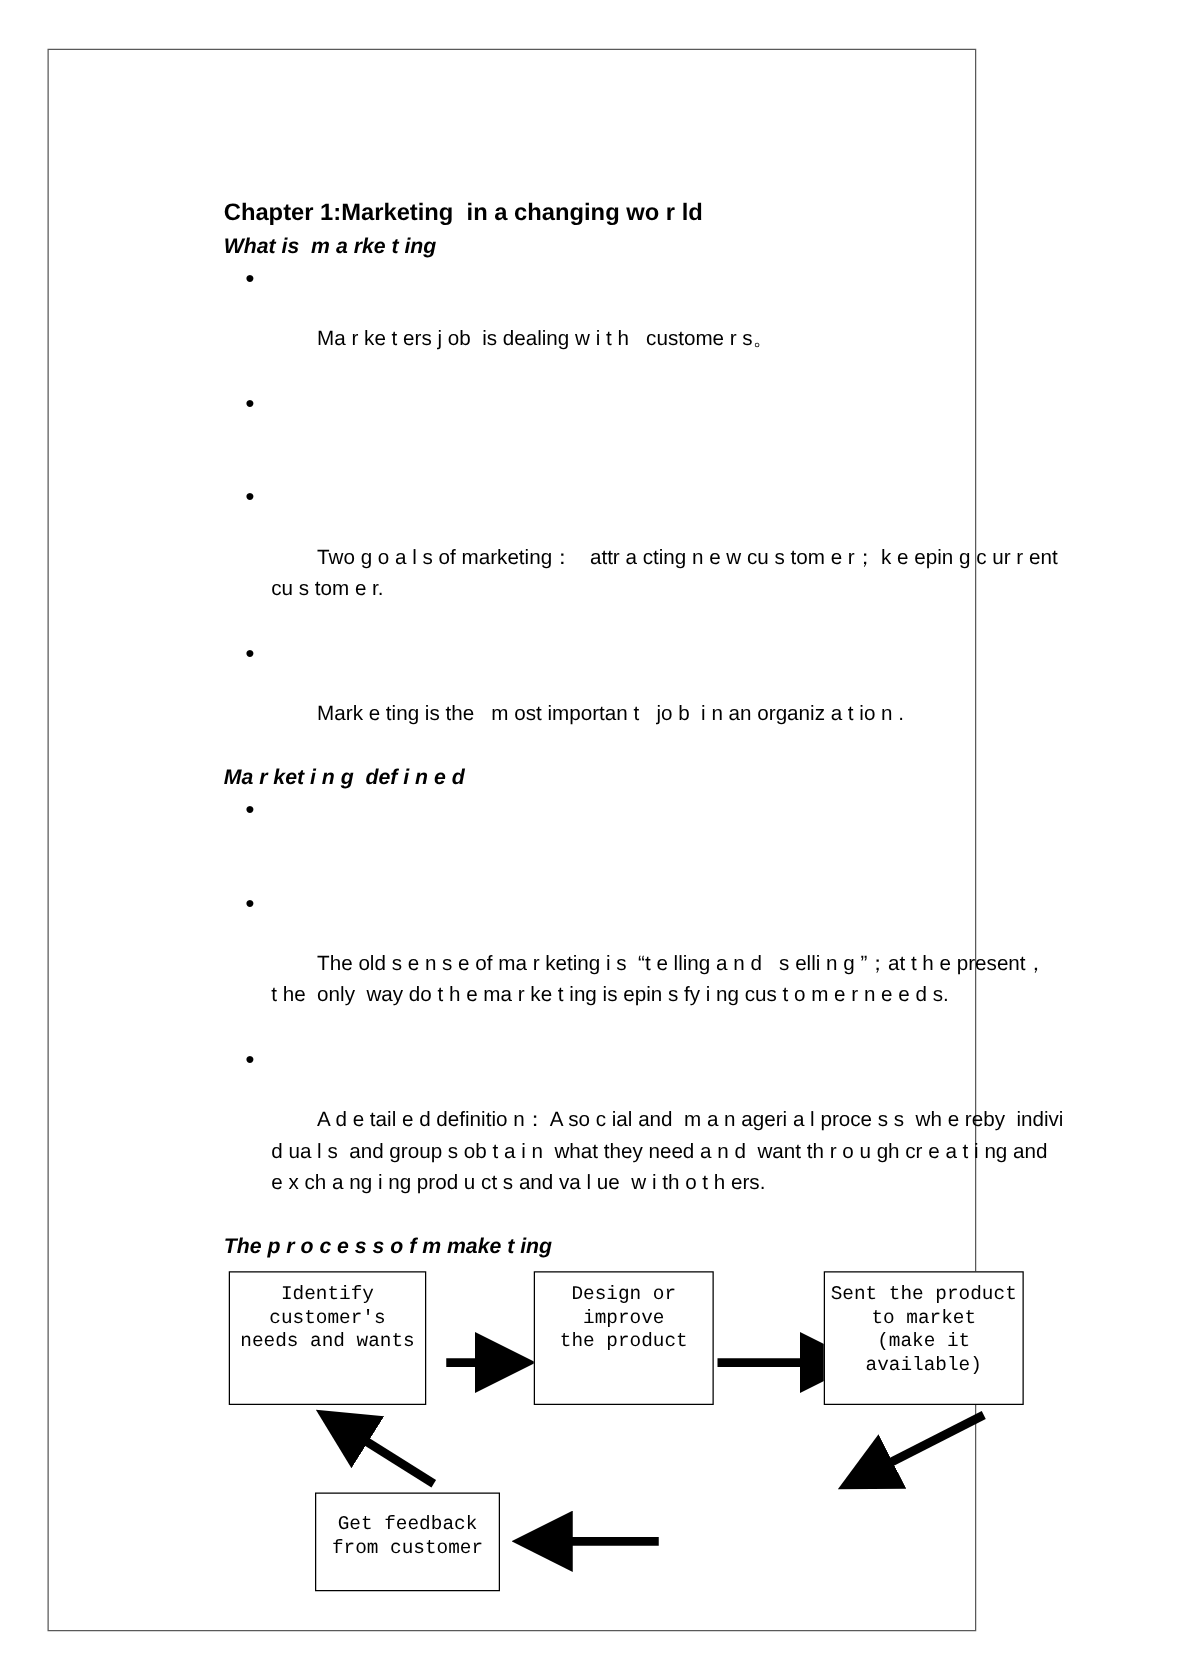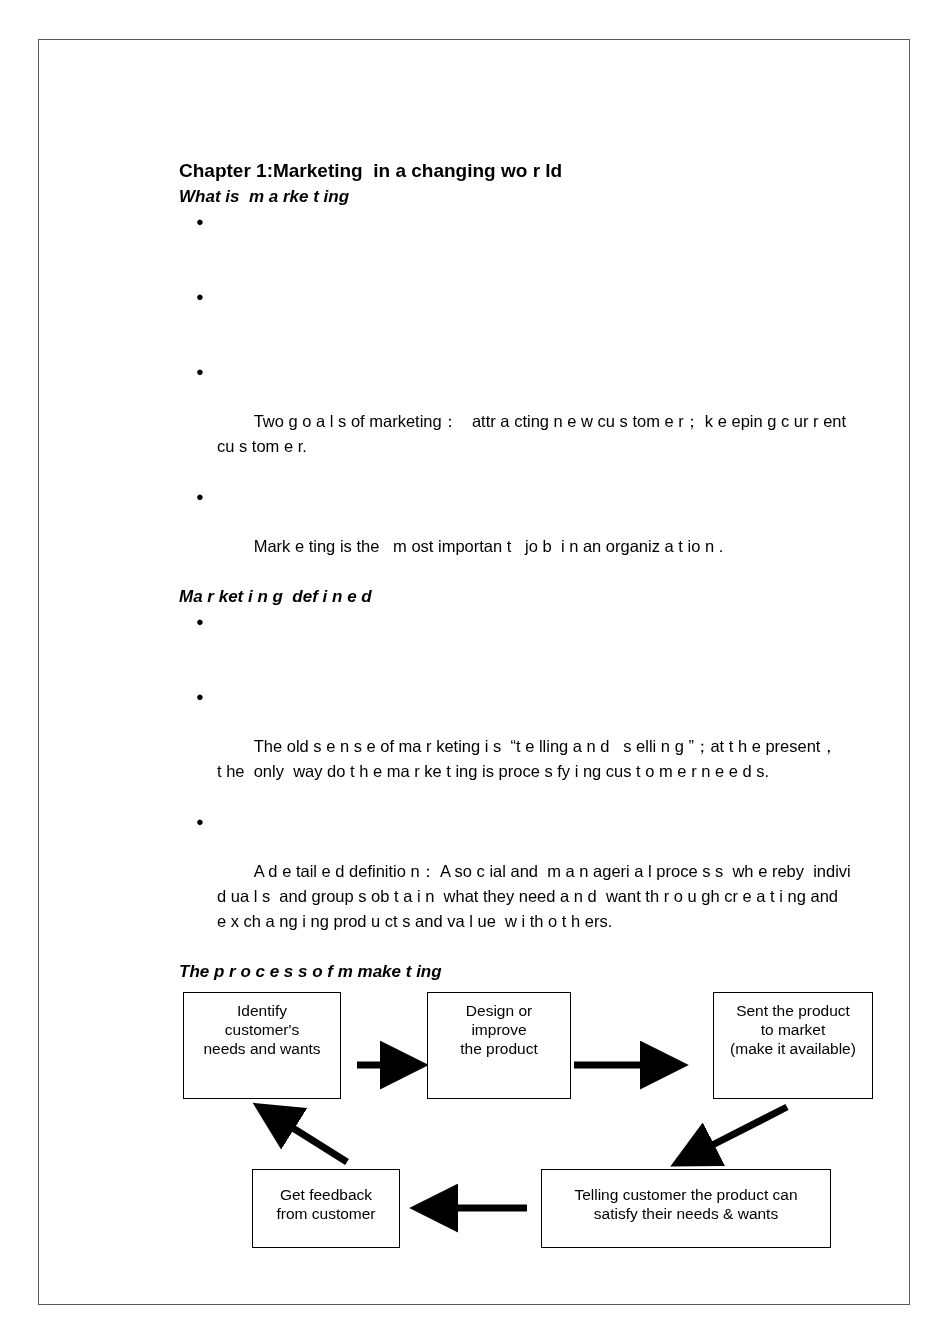--- a/index.html
+++ b/index.html
@@ -14,21 +14,21 @@
     color: #000000;
     position: relative;
     overflow: hidden;
   }
 
   
   #page-frame {
     position: absolute;
     left: 38px;
     top: 39px;
-    width: 872px;
+    width: 743px;
     height: 1266px;
     border: 1px solid #595959;
     box-sizing: border-box;
     background: #ffffff;
   }
 
   #content {
     position: absolute;
     left: 140px;
     top: 118px;
@@ -80,20 +80,21 @@
   .fbox {
     position: absolute;
     border: 1.5px solid #000;
     box-sizing: border-box;
     background: #fff;
     font-size: 15.5px;
     line-height: 19px;
     text-align: center;
     padding-top: 8px;
     white-space: pre-line;
+    font-family: Liberation Mono, monospace;
   }
   #flow svg {
     position: absolute;
     left: 0;
     top: 0;
     width: 672px;
     height: 268px;
     overflow: visible;
   }
 </style>
@@ -104,20 +105,21 @@
 
   <div id="content">
 
     <div class="h-title">Chapter 1:Marketing  in a changing wo r ld</div>
 
     <div class="h-sub">What is  m a rke t ing</div>
 
     <ul class="bl">
       <li>
         <span class="bullet">●</span>
+        <span>Ma r ke t ers j ob  is dealing w i t h   custome r s。</span>
       </li>
       <li>
         <span class="bullet">●</span>
       </li>
       <li>
         <span class="bullet">●</span>
         <span>Two g o a l s of marketing：   attr a cting n e w cu s tom e r； k e epin g c ur r ent cu s tom e r.</span>
       </li>
       <li>
         <span class="bullet">●</span>
@@ -126,21 +128,21 @@
     </ul>
 
     <div class="h-sub">Ma r ket i n g  def i n e d</div>
 
     <ul class="bl">
       <li>
         <span class="bullet">●</span>
       </li>
       <li>
         <span class="bullet">●</span>
-        <span>The old s e n s e of ma r keting i s  “t e lling a n d   s elli n g ”；at t h e present，   t he  only  way do t h e ma r ke t ing is proce s fy i ng cus t o m e r n e e d s.</span>
+        <span>The old s e n s e of ma r keting i s  “t e lling a n d   s elli n g ”；at t h e present，   t he  only  way do t h e ma r ke t ing is epin s fy i ng cus t o m e r n e e d s.</span>
       </li>
       <li>
         <span class="bullet">●</span>
         <span>A d e tail e d definitio n： A so c ial and  m a n ageri a l proce s s  wh e reby  indivi d ua l s  and group s ob t a i n  what they need a n d  want th r o u gh cr e a t i ng and  e x ch a ng i ng prod u ct s and va l ue  w i th o t h ers.</span>
       </li>
     </ul>
 
     <div class="h-sub">The p r o c e s s o f m make t ing</div>
 
     <div id="flow">
@@ -164,25 +166,23 @@
       </svg>
 
       <div class="fbox" style="left:4px;  top:2px;   width:158px; height:107px;">Identify
 customer's
 needs and wants</div>
 
       <div class="fbox" style="left:248px; top:2px;  width:144px; height:107px;">Design or
 improve
 the product</div>
 
-      <div class="fbox" style="left:534px; top:2px;  width:160px; height:107px;">Sent the product
+      <div class="fbox" style="left:480px; top:2px;  width:160px; height:107px;">Sent the product
 to market
 (make it available)</div>
 
-      <div class="fbox" style="left:362px; top:179px; width:290px; height:79px; padding-top:15px;">Telling customer the product can
-satisfy their needs &amp; wants</div>
 
       <div class="fbox" style="left:73px;  top:179px; width:148px; height:79px; padding-top:15px;">Get feedback
 from customer</div>
     </div>
 
   </div>
 </div>
 
 </body></html>

